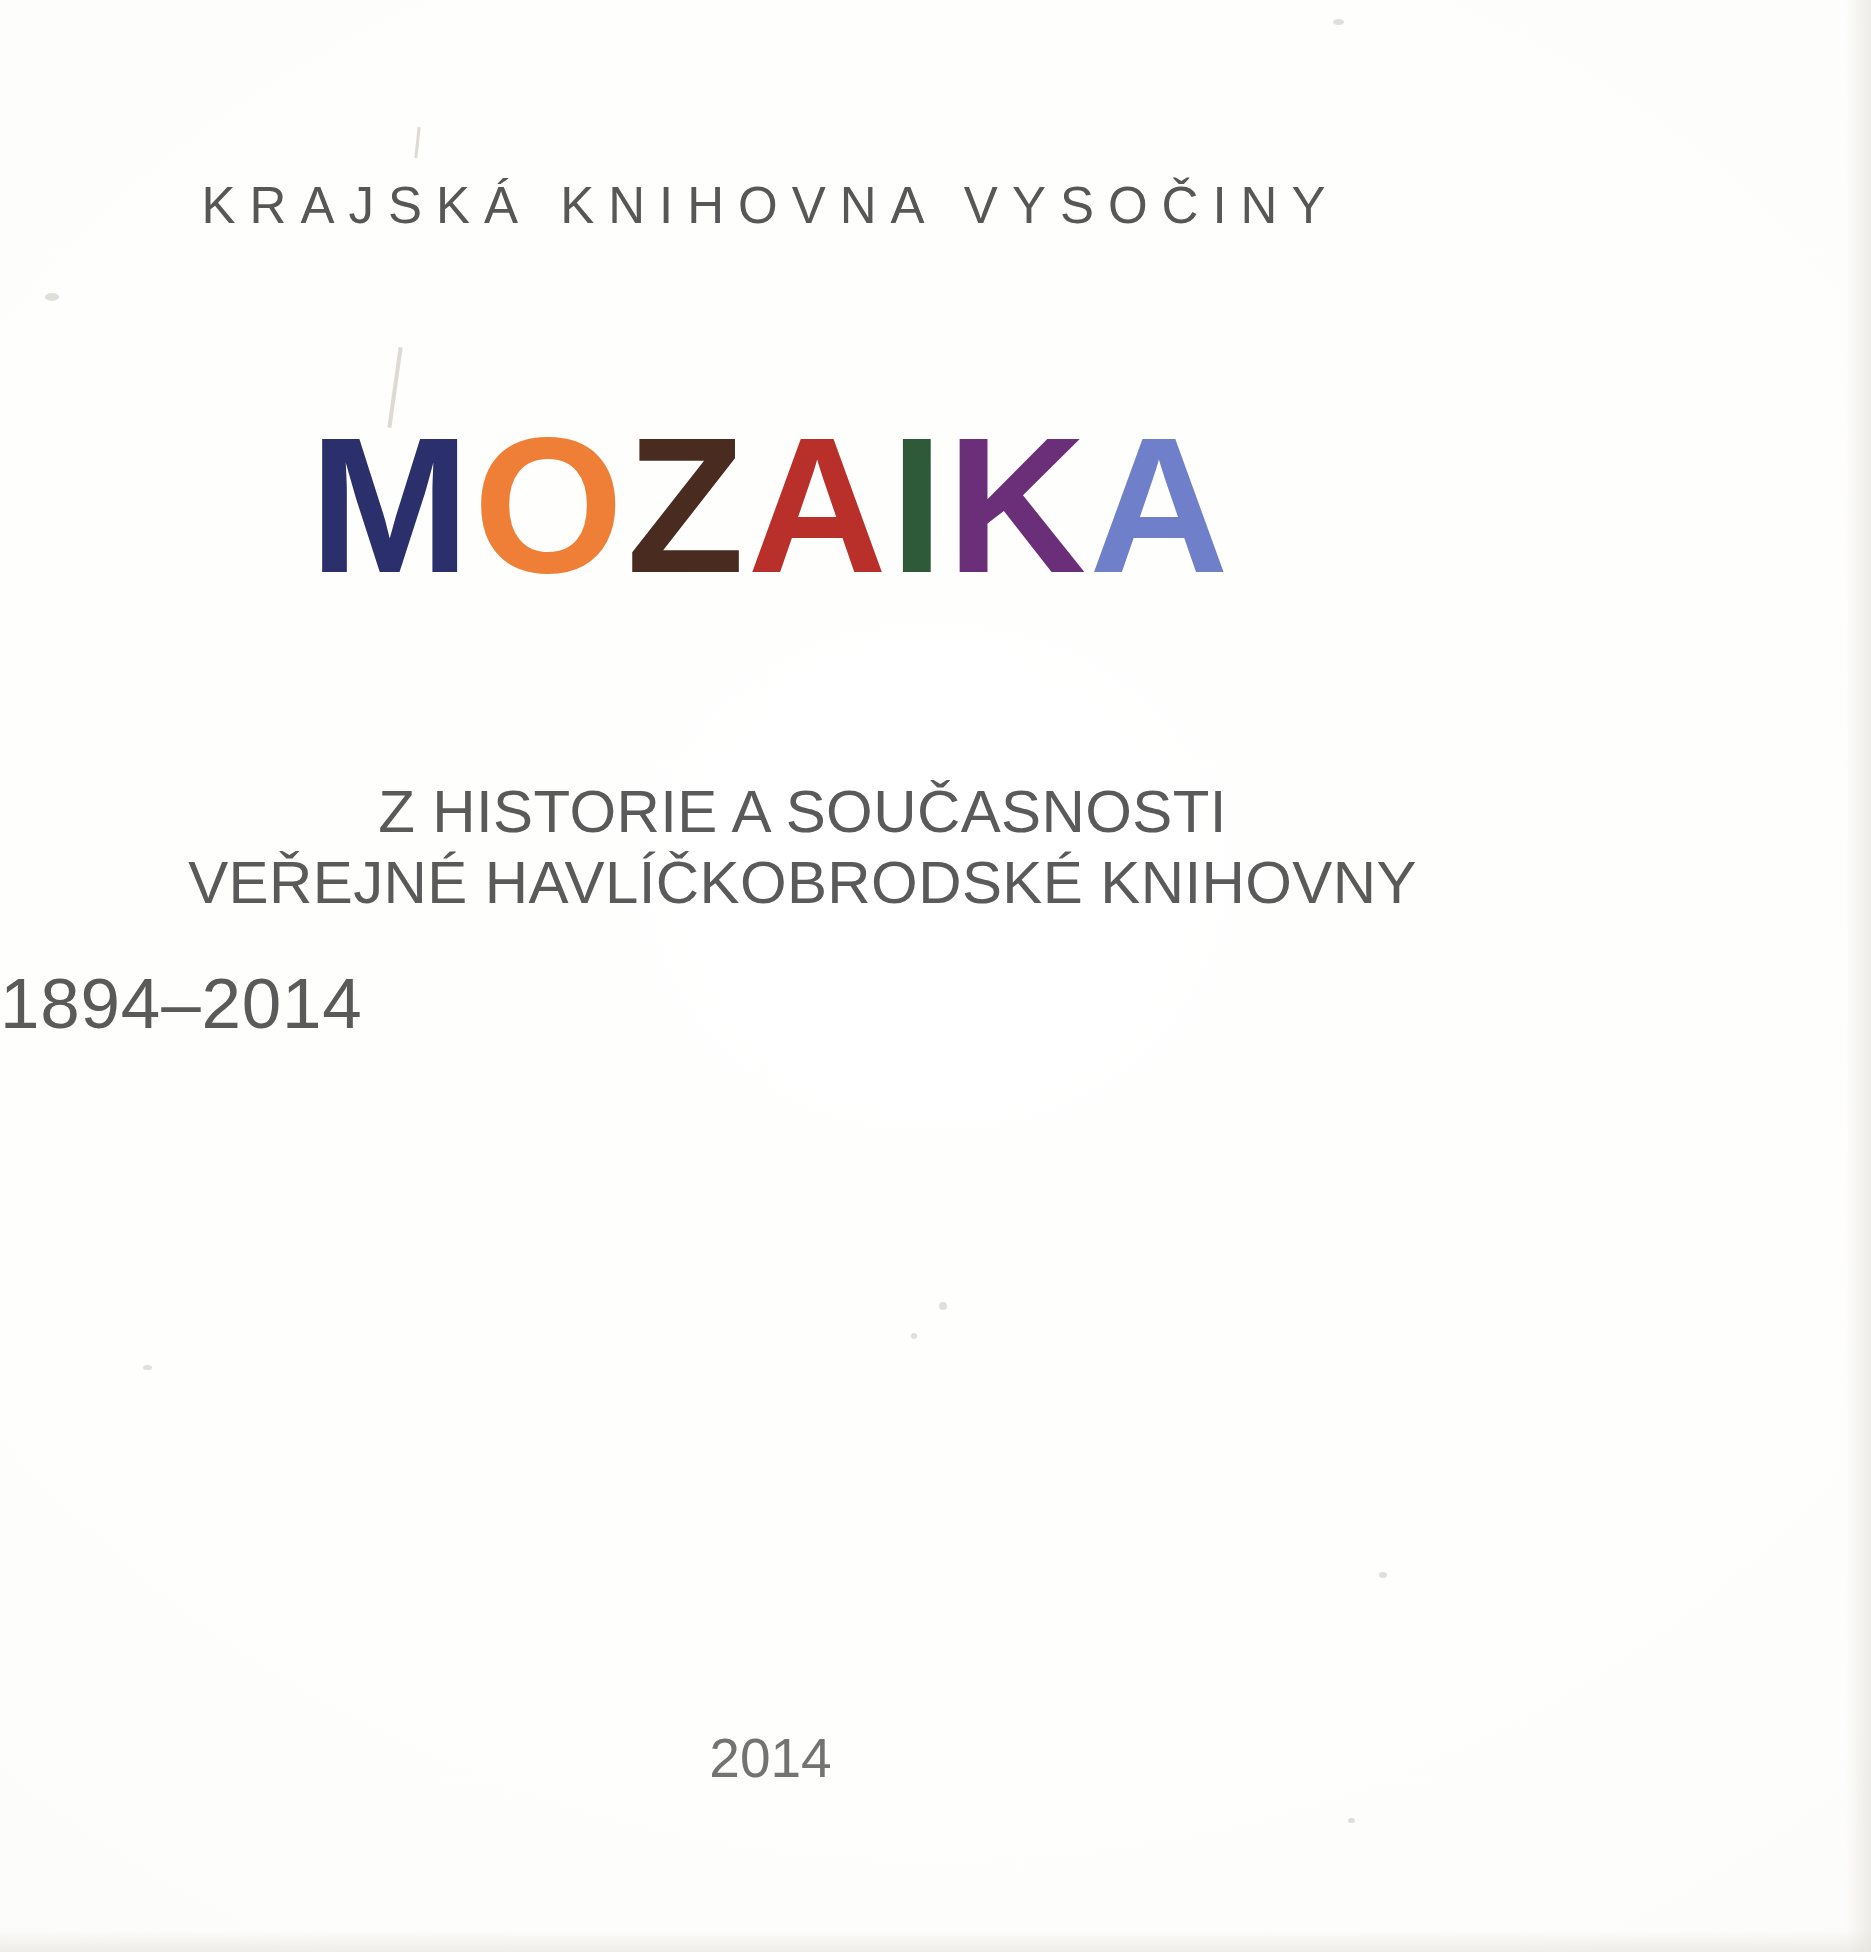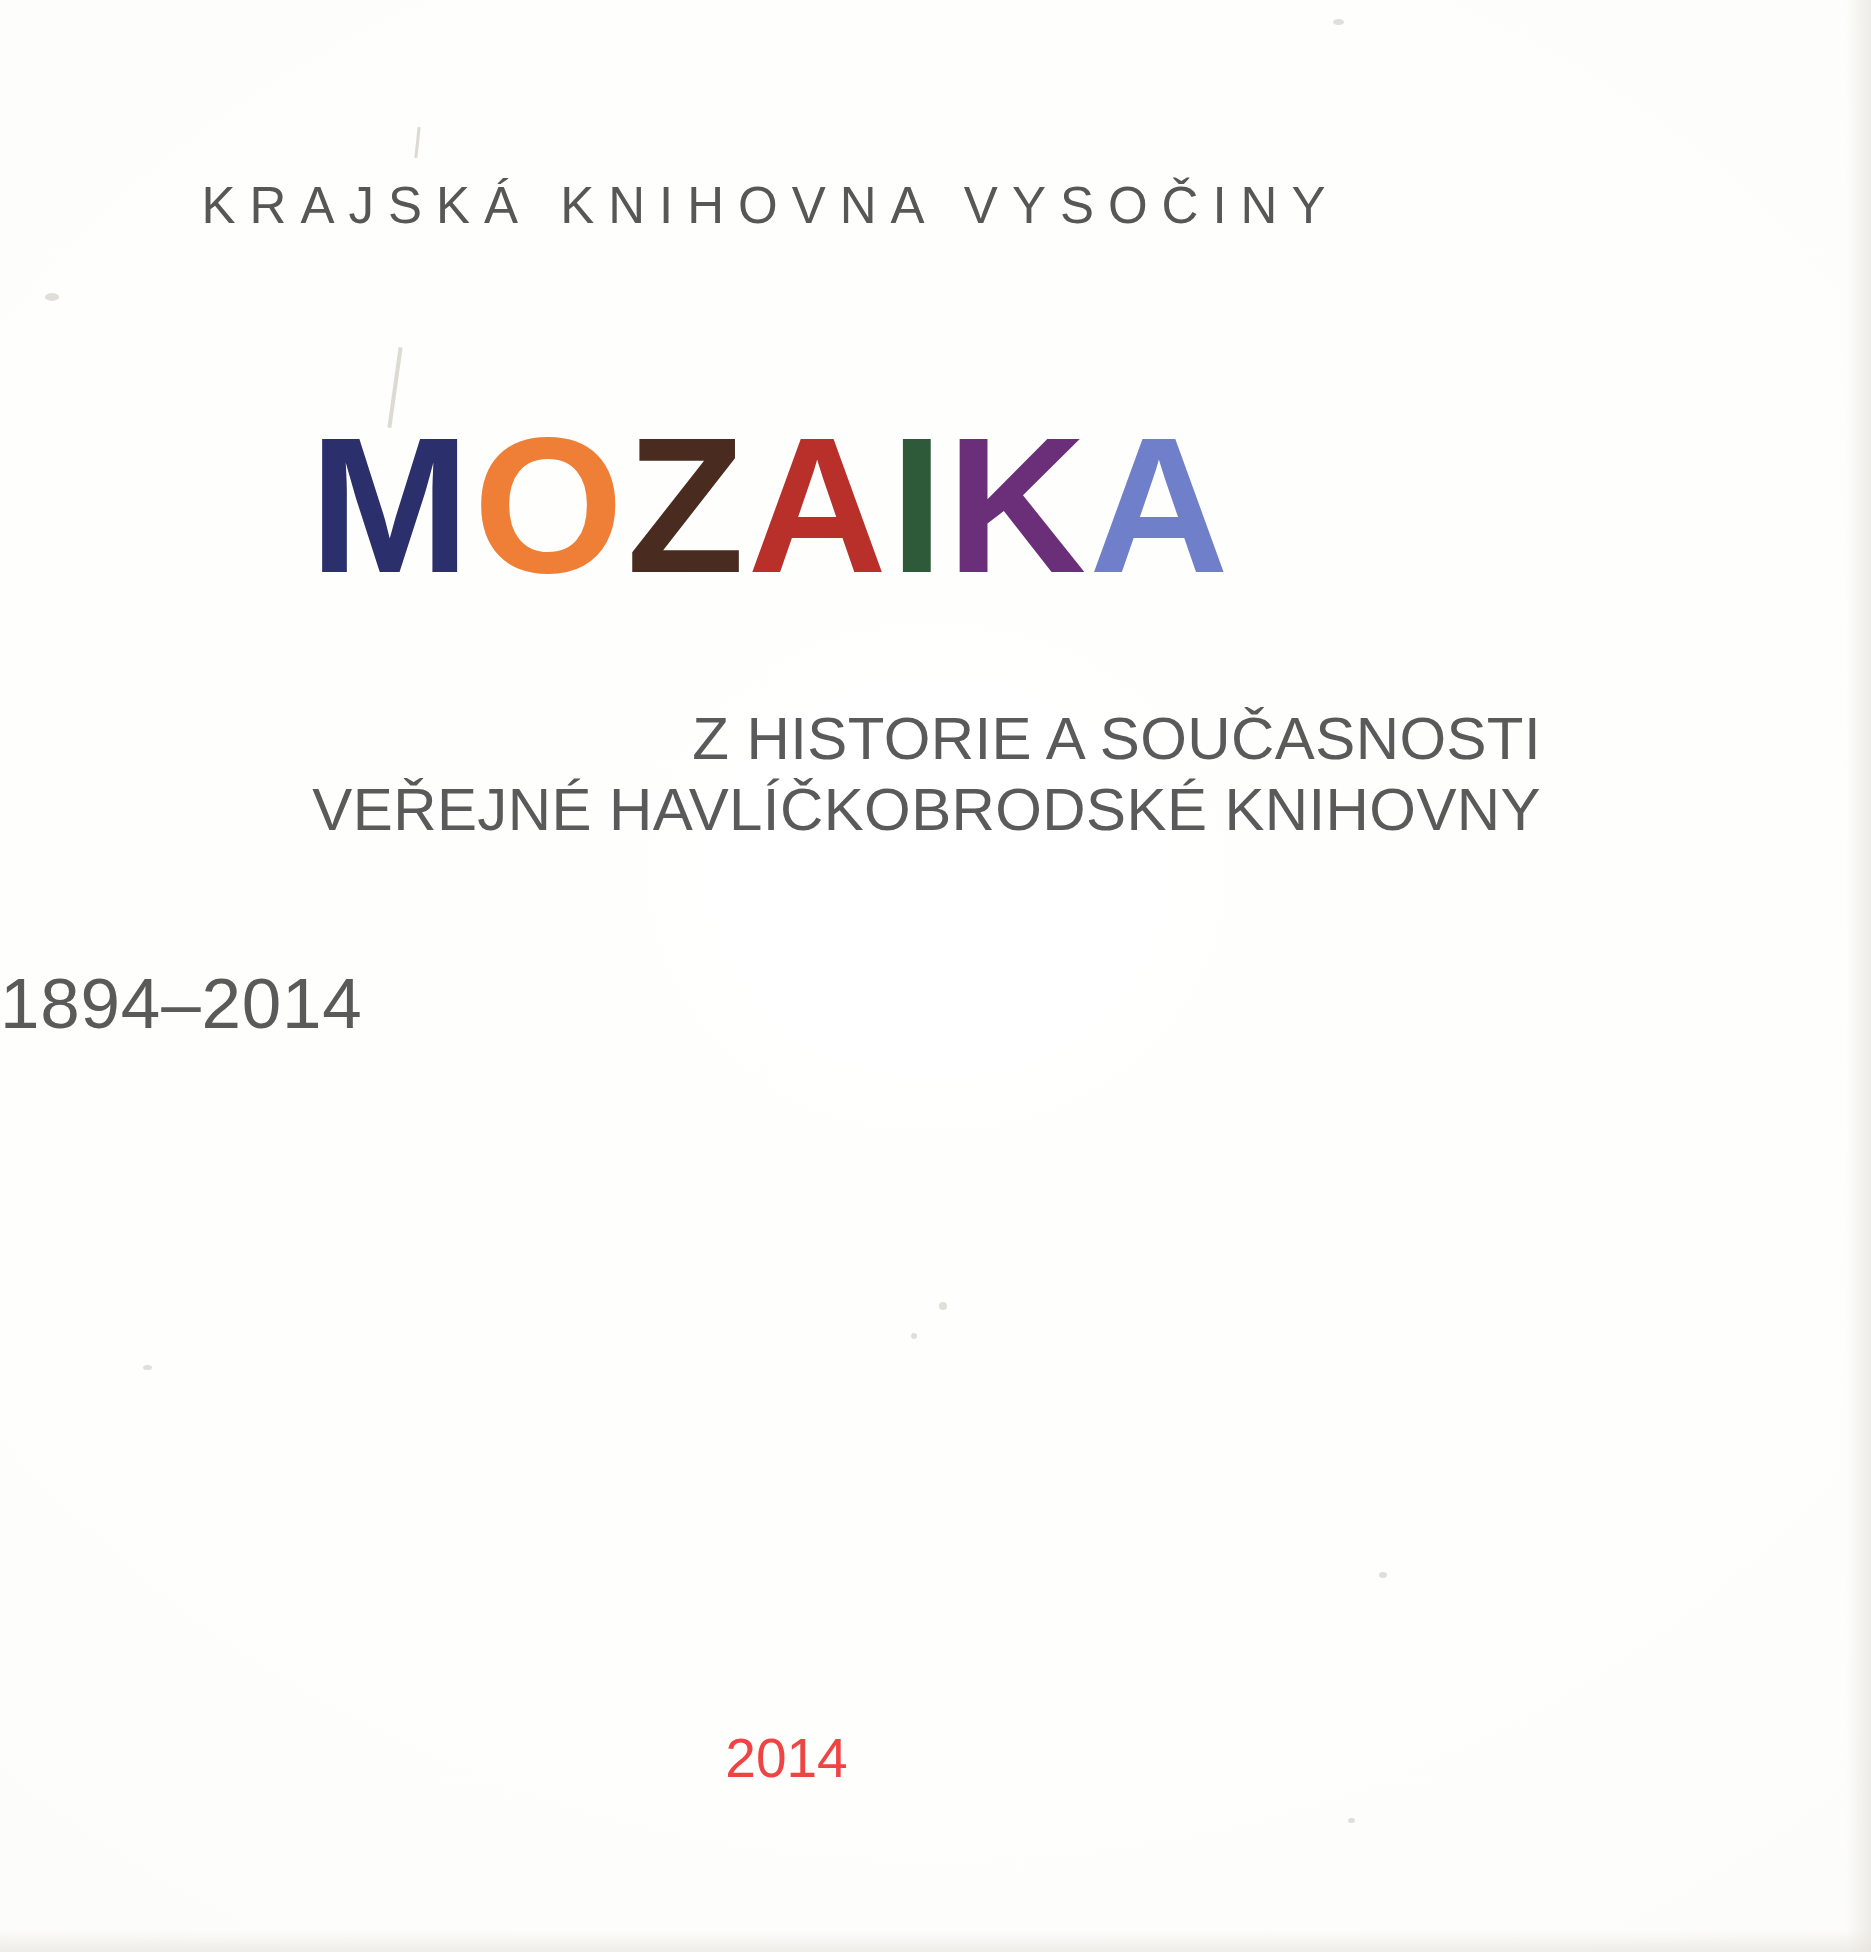--- a/index.html
+++ b/index.html
@@ -74,29 +74,30 @@
     font-weight: 700;
     letter-spacing: 3.1px;
     line-height: 1;
     white-space: nowrap;
   }
   .mozaika span { display: inline-block; }
 
   
   .subtitle {
     position: absolute;
-    top: 704px;
+    top: 777px;
     left: 0;
     width: 1541px;
-    text-align: right;
+    text-align: center;
     font-size: 60px;
     line-height: 1.18;
     color: #5a5a5a;
     font-weight: 400;
     letter-spacing: 0.4px;
+    padding-left: 32px;
   }
   .subtitle .l2 { display: block; }
 
   .years {
     position: absolute;
     top: 963px;
     left: 0;
     width: 1541px;
     text-align: left;
     font-size: 71px;
@@ -114,25 +115,25 @@
     text-align: center;
     font-size: 55px;
     color: #4a4a4a;
     font-weight: 400;
   }
 
   
   .year-bottom {
     position: absolute;
     top: 1726px;
-    left: 16px;
+    left: 0;
     width: 1541px;
     text-align: center;
     font-size: 55px;
-    color: #ef4444;
+    color: #737373;
     font-weight: 400;
   }
 
   
   .speck {
     position: absolute;
     background: #c9c5bd;
     border-radius: 50%;
     opacity: 0.55;
   }

